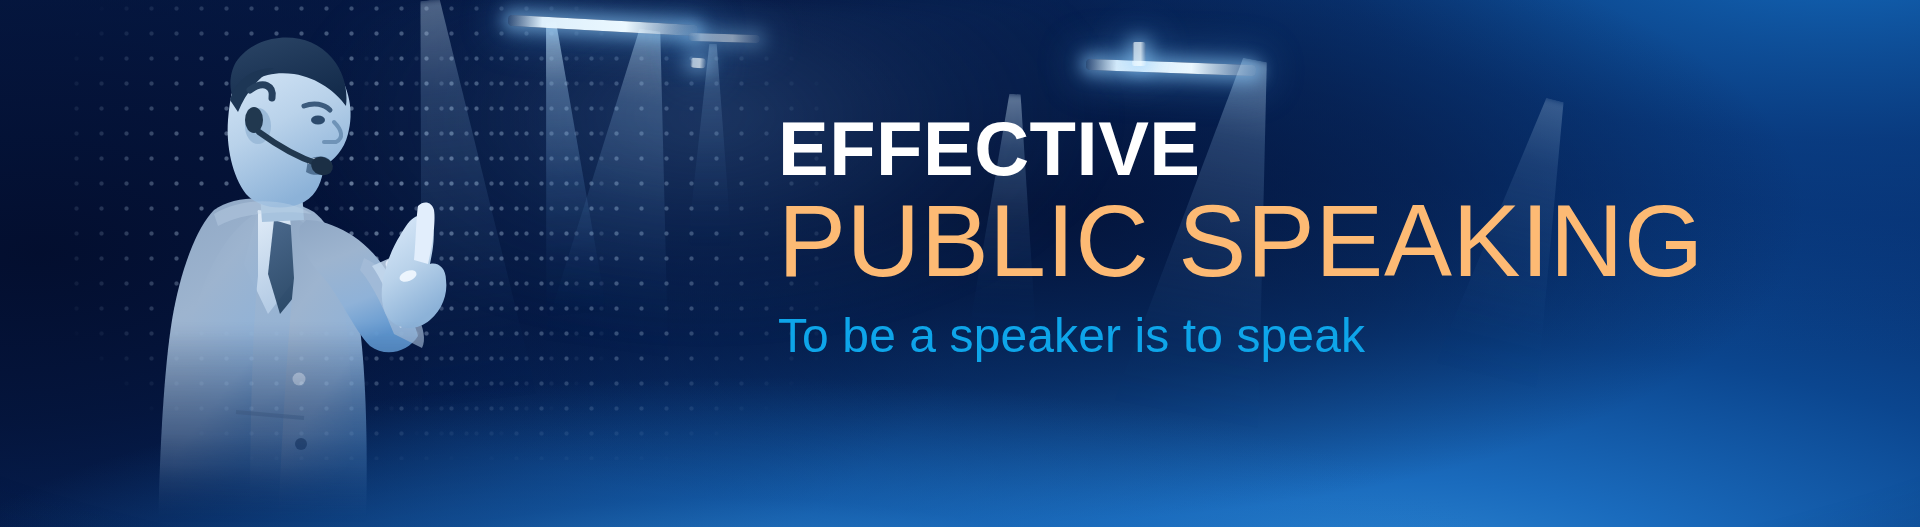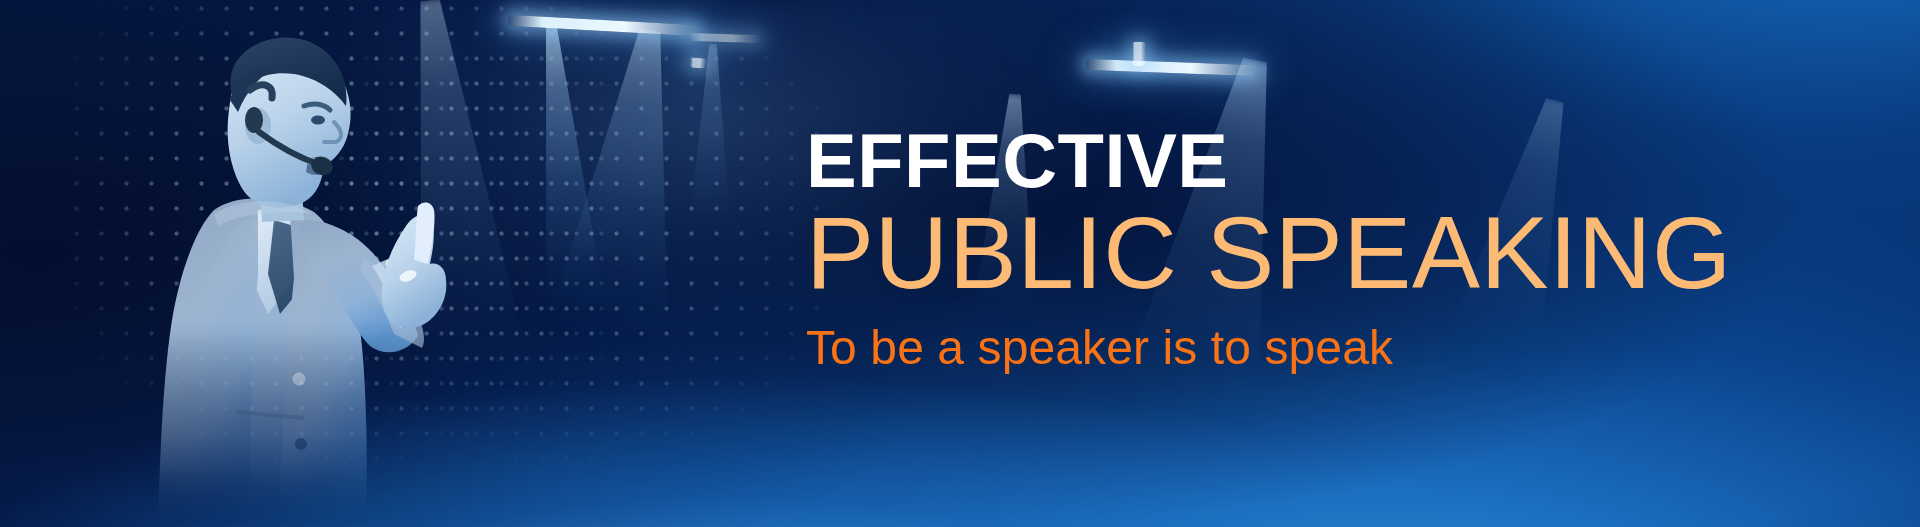--- a/index.html
+++ b/index.html
@@ -118,23 +118,22 @@
     width: 360px; height: 513px;
     -webkit-mask-image: linear-gradient(to bottom, #000 0%, #000 62%, rgba(0,0,0,0.72) 82%, rgba(0,0,0,0.22) 95%, rgba(0,0,0,0) 100%);
     mask-image: linear-gradient(to bottom, #000 0%, #000 62%, rgba(0,0,0,0.72) 82%, rgba(0,0,0,0.22) 95%, rgba(0,0,0,0) 100%);
   }
   .speaker svg { display:block; width:100%; height:100%; }
 
   
   .text-block {
     position: absolute;
     left: 778px;
-    top: 124px;
+    top: 112px;
     width: 1000px;
-    margin-left: 28px;
   }
   .headline-1 {
     font-size: 76px;
     font-weight: 700;
     line-height: 0.98;
     letter-spacing: 0.5px;
     color: #ffffff;
     margin: 0;
     white-space: nowrap;
   }
@@ -145,21 +144,21 @@
     letter-spacing: 0.5px;
     color: #fdba74;
     margin: 4px 0 0 0;
     white-space: nowrap;
   }
   .subline {
     font-size: 48px;
     font-weight: 400;
     line-height: 1.16;
     letter-spacing: 0.1px;
-    color: #f97316;
+    color: #0ea5e9;
     margin: 16px 0 0 0;
     white-space: nowrap;
   }
 </style>
 </head>
 <body>
 
 <div class="banner">
 
   <div class="bg-base"></div>

